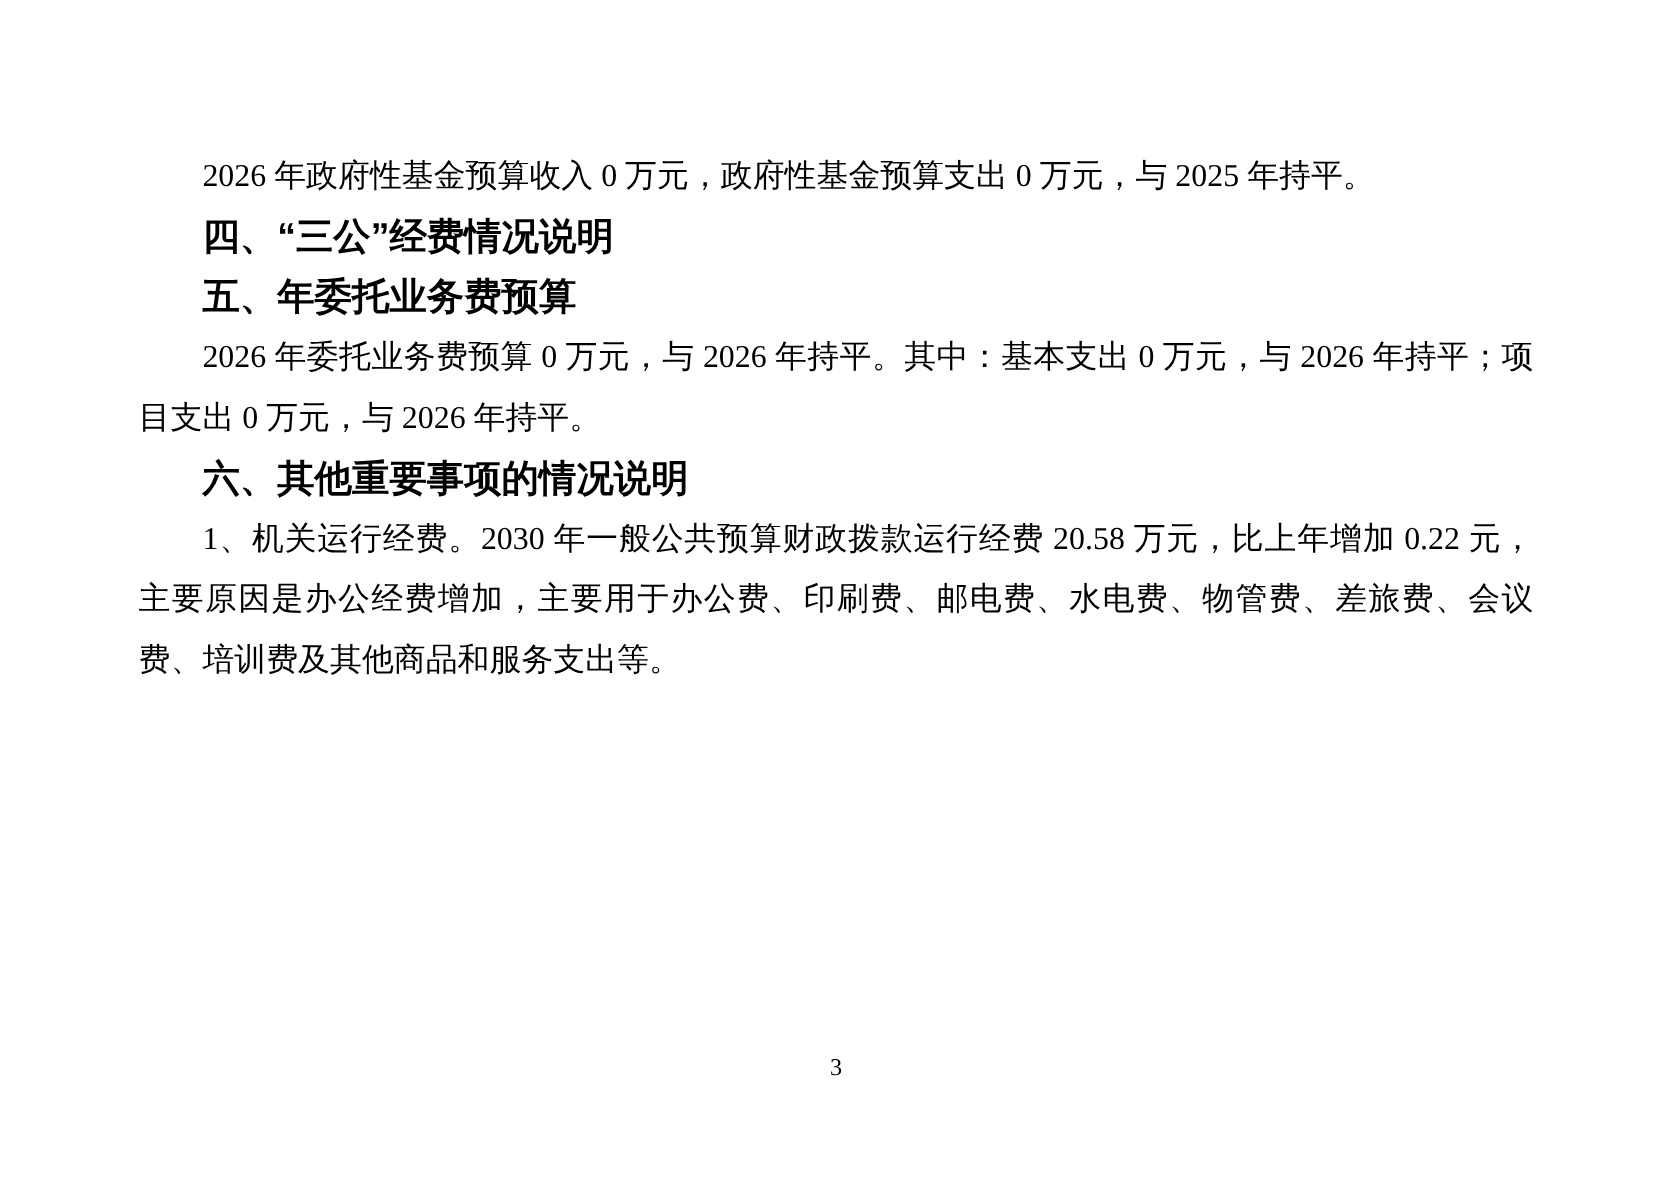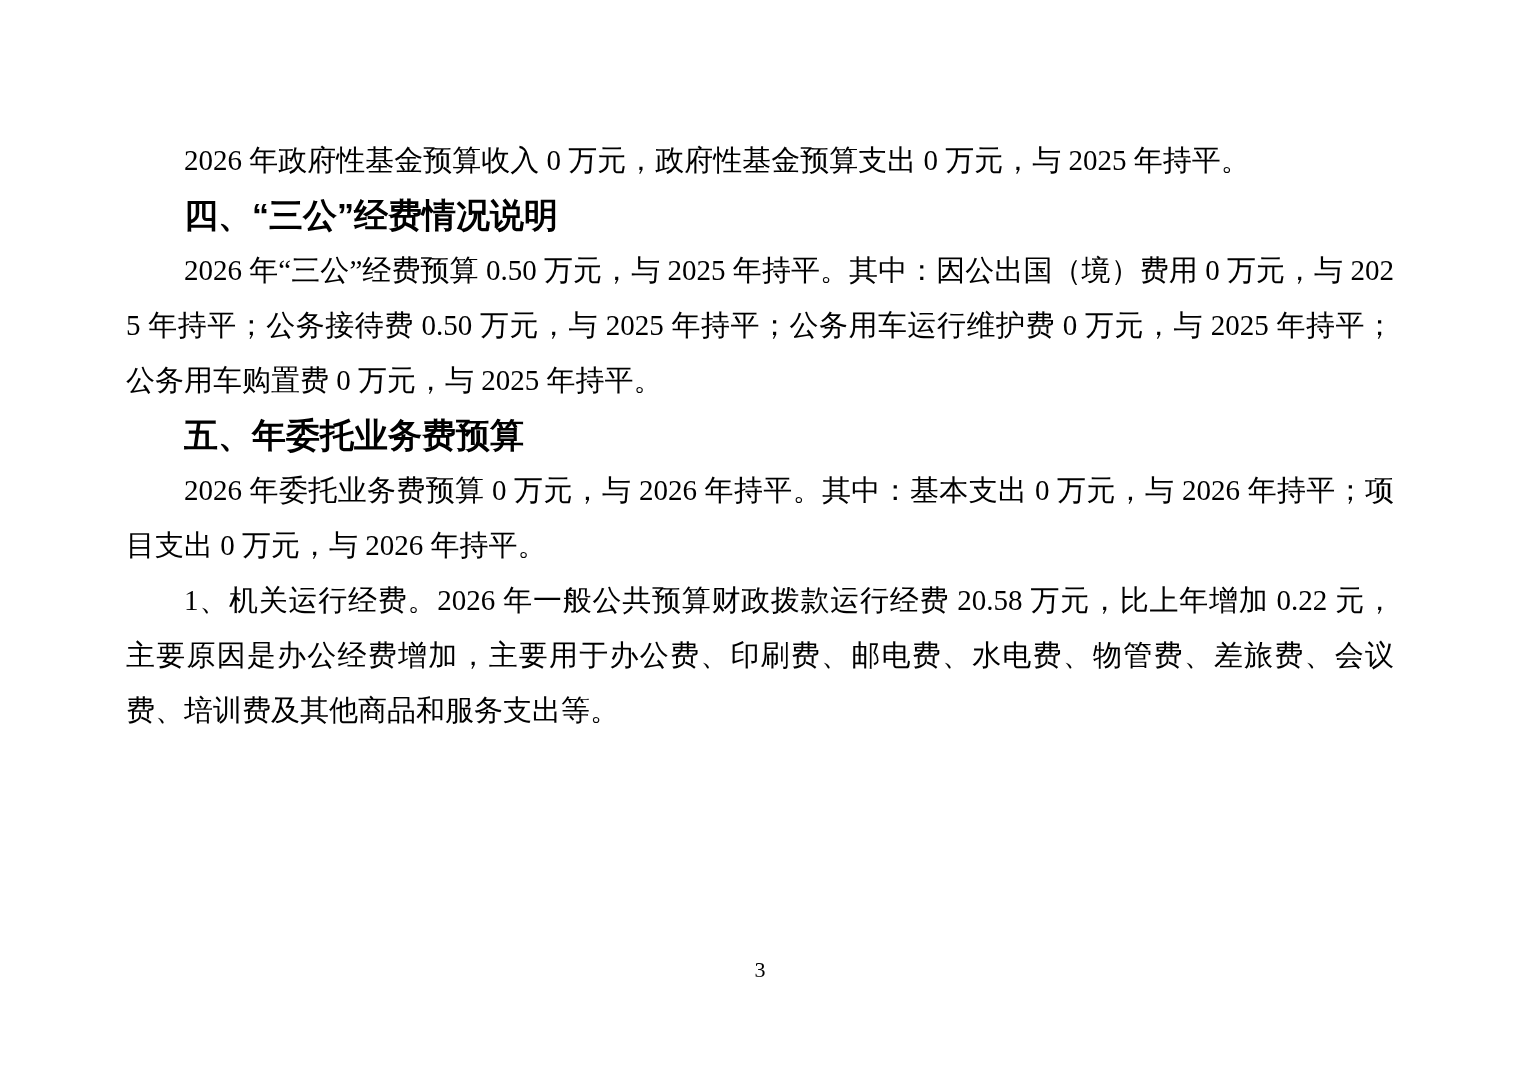--- a/index.html
+++ b/index.html
@@ -54,19 +54,19 @@
     color: #000000;
   }
 </style>
 </head>
 <body>
 
 <div class="page">
   <div class="content">
     <p class="para">2026 年政府性基金预算收入 0 万元，政府性基金预算支出 0 万元，与 2025 年持平。</p>
     <p class="heading">四、“三公”经费情况说明</p>
-    <p class="para">2026 年“三公”经费预算 0.50 万元，与 2025 年持平。其中：因公出国（境）费用 0 万元，与 2025 年持平；公务接待费 0.50 万元，与 2025 年持平；公务用车运行维护费 0 万元，与 2025 年持平；公务用车购置费 0 万元，与 2025 年持平。</p>
     <p class="heading">五、年委托业务费预算</p>
     <p class="para">2026 年委托业务费预算 0 万元，与 2026 年持平。其中：基本支出 0 万元，与 2026 年持平；项目支出 0 万元，与 2026 年持平。</p>
-    <p class="para">1、机关运行经费。2026 年一般公共预算财政拨款运行经费 20.58 万元，比上年增加 0.22 元，主要原因是办公经费增加，主要用于办公费、印刷费、邮电费、水电费、物管费、差旅费、会议费、培训费及其他商品和服务支出等。</p>
+    <p class="heading">六、其他重要事项的情况说明</p>
+    <p class="para">1、机关运行经费。2030 年一般公共预算财政拨款运行经费 20.58 万元，比上年增加 0.22 元，主要原因是办公经费增加，主要用于办公费、印刷费、邮电费、水电费、物管费、差旅费、会议费、培训费及其他商品和服务支出等。</p>
   </div>
   <div class="page-number">3</div>
 </div>
 
 </body></html>

